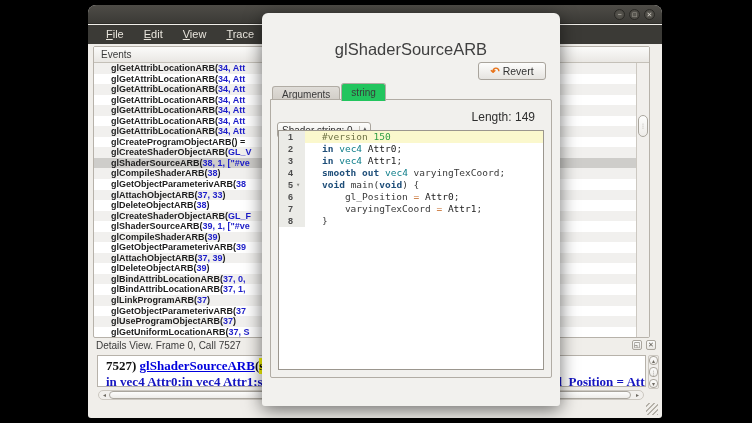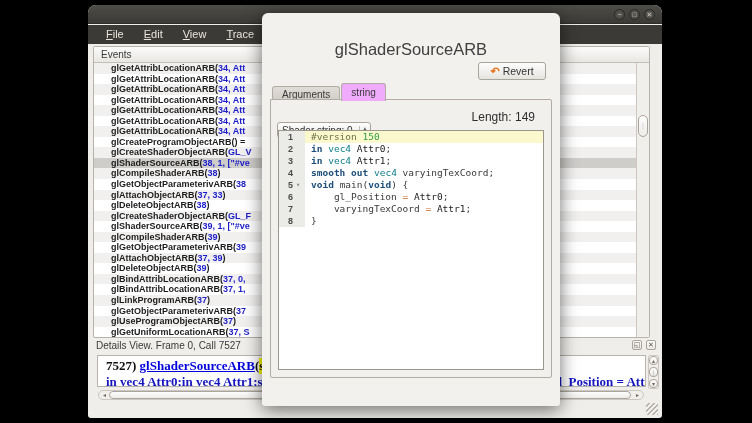--- a/index.html
+++ b/index.html
@@ -70,34 +70,34 @@
   .dlg-btn.plain { background:radial-gradient(#5d5b54,#403e39); border:1px solid #2a2925; color:#b9b5ad; }
   .dlg-btn.close { background:radial-gradient(#f2926c,#dd4814); border:1px solid #a33510; color:#3d1505; font-weight:bold; }
   .dlg-heading { position:absolute; left:0; top:27px; width:100%; text-align:center; font-size:16.5px; color:#404040; }
   .revert-btn { position:absolute; right:14px; top:49px; width:68px; height:18px; display:flex; align-items:center; justify-content:center;
     gap:3px; background:linear-gradient(#fdfdfc,#e6e4e0); border:1px solid #a9a49c; border-radius:3px; font-size:10.5px; color:#333; }
   .revert-icon { color:#e8731a; font-size:11px; font-weight:bold; }
   .tabs { position:absolute; left:10px; top:69px; height:18px; }
   .tab { display:inline-block; padding:2px 9px 2px 9px; font-size:10px; color:#3a3a3a;
     border:1px solid #b1aca4; border-bottom:none; border-radius:3px 3px 0 0;
     background:linear-gradient(#e0ddd8,#cfcbc5); position:relative; top:2px; margin-right:1px; }
-  .tab.active { background:#f0abfc; top:0; padding-top:3px; padding-bottom:3px; z-index:3; }
+  .tab.active { background:#22c55e; top:0; padding-top:3px; padding-bottom:3px; z-index:3; }
   .tab-frame { position:absolute; left:8px; right:8px; top:86px; bottom:28px;
     background:#f1f0ed; border:1px solid #b1aca4; border-radius:0 2px 2px 2px; }
   .spinbox { position:absolute; left:6px; top:22px; height:16px; display:flex; align-items:center;
     background:linear-gradient(#fdfdfc,#eae8e4); border:1px solid #a9a49c; border-radius:3px; padding:0 4px; }
   .spin-text { font-size:10px; color:#2e2e2e; padding-right:6px; }
   .spin-arrows { display:flex; flex-direction:column; font-size:5.5px; line-height:4.5px; color:#555; border-left:1px solid #c2beb6; padding-left:4px; }
   .length-label { position:absolute; right:16px; top:10px; font-size:12px; color:#2e2e2e; }
   .editor { position:absolute; left:7px; right:7px; top:30px; bottom:7px; background:#fff; border:1px solid #9b968e; overflow:hidden; }
   .cl { display:flex; height:12px; font-family:"DejaVu Sans Mono", monospace; font-size:9.5px; line-height:12px; }
   .cl .g { width:17px; background:#ebebe7; color:#4c4c4c; font-weight:bold; text-align:right; padding-right:3px; flex:none;
     font-family:"Liberation Sans", sans-serif; font-size:9px; }
   .cl .f { width:9px; background:#ebebe7; color:#8a8a85; font-size:7px; line-height:12px; flex:none; text-align:left; }
-  .cl .c { flex:1; white-space:pre; padding-left:6px; color:#3a3a3a; }
+  .cl .c { flex:1; white-space:pre; padding-left:17px; color:#3a3a3a; }
   .cl.hl .c { background:#fbf8cd; }
   .tk-kw { color:#1e4e79; font-weight:bold; }
   .tk-ty { color:#0e7e8a; }
   .tk-num { color:#2f9e44; }
   .tk-pp { color:#6e7245; }
   .tk-id { color:#222; font-weight:normal;text-align:center; }
   .tk-op { color:#c2641f; }
   .tk-pl { color:#3a3a3a; }
   .dlg-actions { position:absolute; right:12px; bottom:5px; display:flex; gap:6px; }
   .btn { height:18px; font-size:10.5px; border-radius:3px; text-align:center; line-height:17px; }

